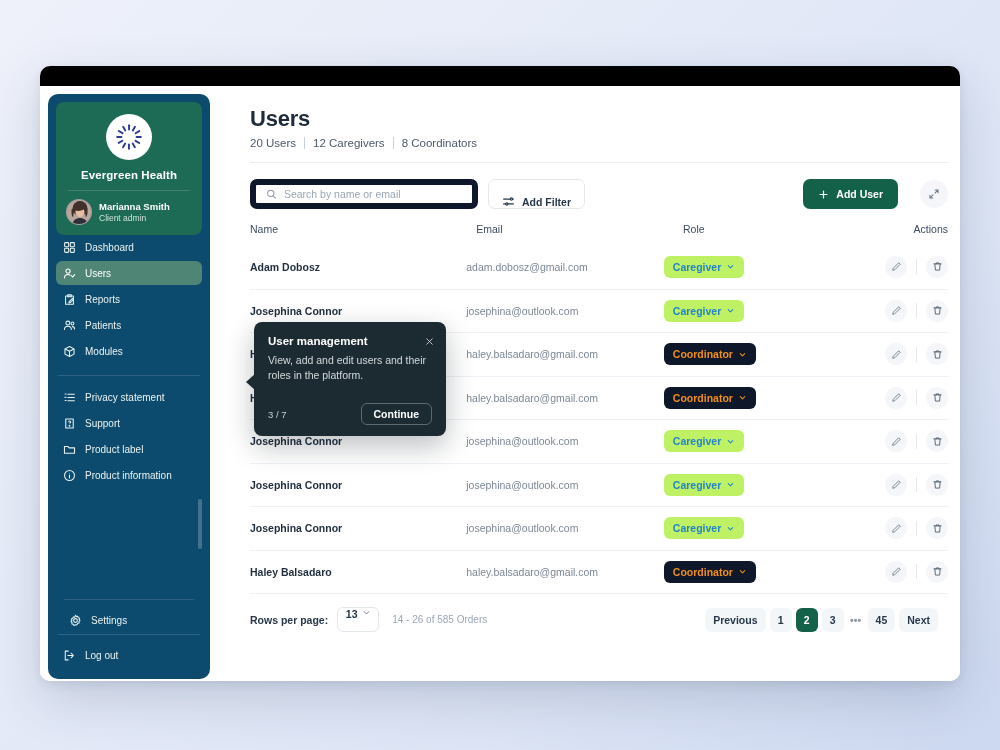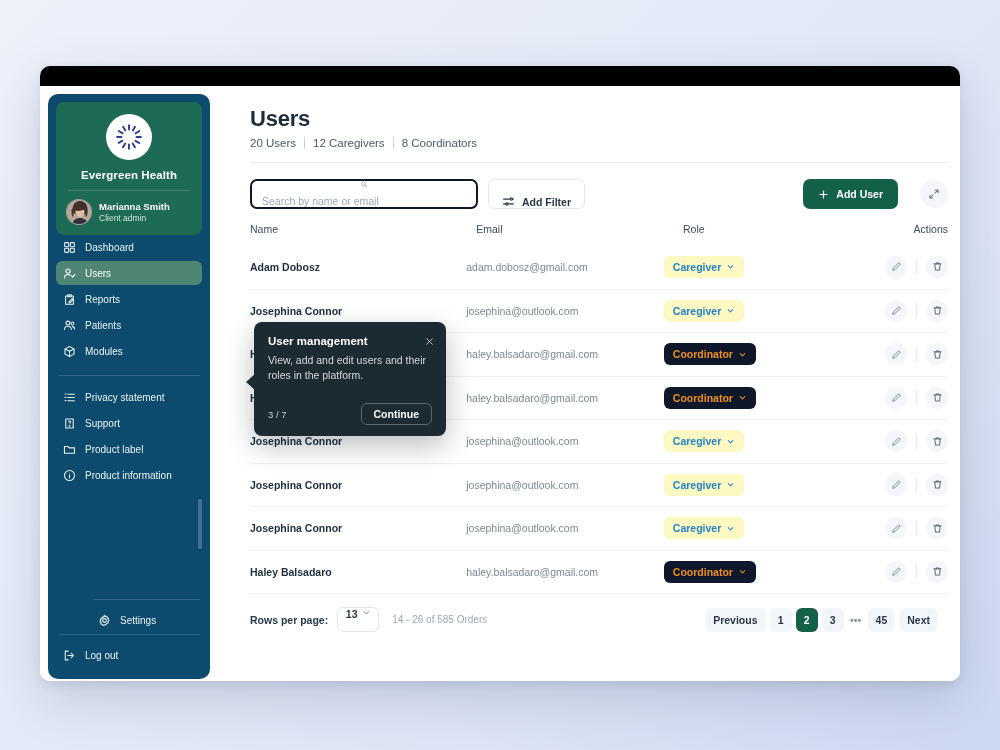--- a/index.html
+++ b/index.html
@@ -105,21 +105,21 @@
   }
   .nav-secondary { padding: 0 8px; }
   .nav-spacer { flex: 1 1 auto; position: relative; }
   .side-scrollbar {
     position: absolute;
     right: 8px; top: 10px;
     width: 4px; height: 50px;
     border-radius: 2px;
     background: rgba(255,255,255,.22);
   }
-  .nav-bottom { padding: 0 8px; margin-left: 35px; }
+  .nav-bottom { padding: 0 14px; }
   .nav-bottom .nav-divider { margin: 0 2px 8px 2px; }
   .logout-wrap { padding: 0 8px 10px 8px; }
 
   
   .main {
     position: absolute;
     left: 170px; top: 0; right: 0; bottom: 0;
     padding: 20px 12px 0 40px;
     display: flex; flex-direction: column;
   }
@@ -138,25 +138,24 @@
     height: 1px; background: #e9edf2; margin: 13px 0 0 0;
   }
 
   
   .toolbar {
     display: flex; align-items: center; gap: 10px;
     padding: 16px 0 14px 0;
   }
   .search-box {
     width: 228px; height: 30px;
-    border: 2px solid #0f172a; border-radius: 7px;
+    border: 6px solid #0f172a; border-radius: 7px;
     background: #fff;
     display: flex; align-items: center; gap: 7px;
     padding: 0 10px;
-    flex-direction: column;
   }
   .search-box input {
     border: none; outline: none; font-size: 10.5px;
     color: #4b5a6b; background: transparent; width: 100%;
     font-family: "Liberation Sans", sans-serif;
   }
   .search-box input::placeholder { color: #9aa6b4; }
   .filter-btn {
     height: 30px; padding: 0 13px;
     border: 1px solid #e3e8ee; border-radius: 7px;
@@ -204,21 +203,21 @@
   .cell-email { width: 212px; color: #7c8896; }
   .cell-role { width: 218px; }
   .cell-actions { flex: 1 1 auto; display: flex; align-items: center; gap: 0; padding-left: 18px; }
 
   .badge {
     display: inline-flex; align-items: center; gap: 5px;
     height: 22px; padding: 0 9px; border-radius: 6px;
     font-size: 10.5px; font-weight: bold;
     cursor: pointer;
   }
-  .badge.caregiver { background: #fef9c3; color: #2384c9; }
+  .badge.caregiver { background: #bef264; color: #2384c9; }
   .badge.coordinator { background: #0f172a; color: #f09019; }
 
   .icon-btn {
     width: 22px; height: 22px; border-radius: 50%;
     background: #f4f6f9;
     display: flex; align-items: center; justify-content: center;
     cursor: pointer;
   }
   .act-div { width: 1px; height: 15px; background: #e4e8ee; margin: 0 9px; }
 

